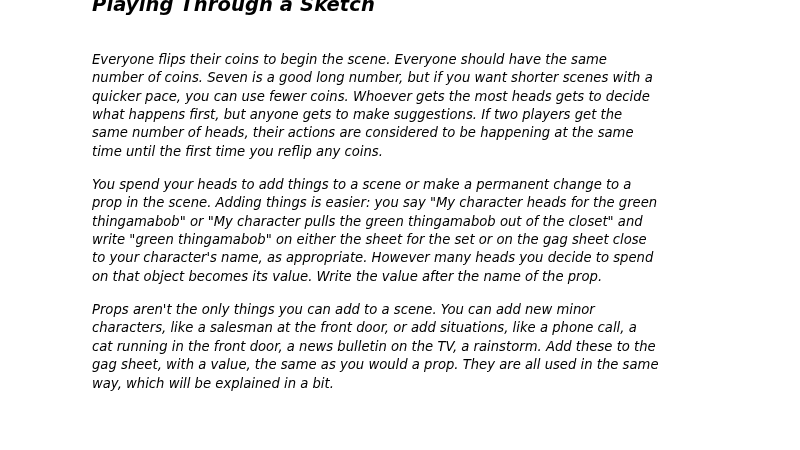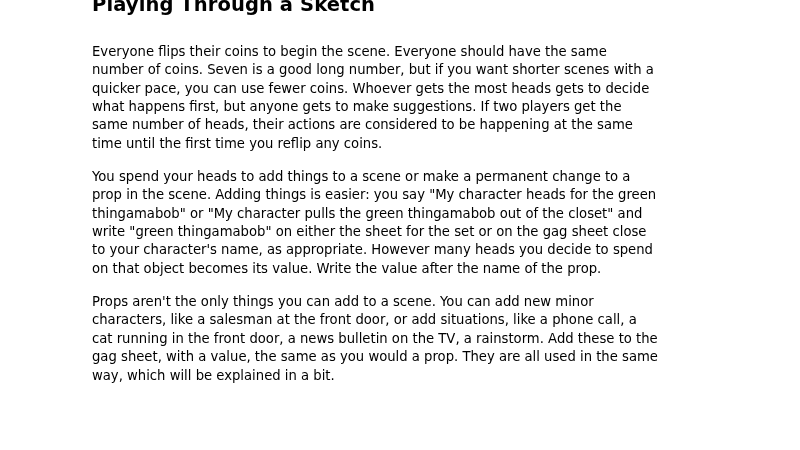--- a/index.html
+++ b/index.html
@@ -11,41 +11,42 @@
     width: 800px;
     height: 450px;
     overflow: hidden;
     font-family: "DejaVu Sans", sans-serif;
     color: #000000;
   }
   .page {
     padding: 0 36px 0 92px;
     box-sizing: border-box;
     width: 695px;
+    font-style: italic;
   }
   .doc-title {
     font-size: 19.5px;
     font-weight: bold;
     letter-spacing: 0.1px;
     margin: 0;
     padding-top: 0;
     position: relative;
     top: -7px;
     color: #000;
   }
   .para {
     font-size: 13.2px;
     line-height: 1.39;
     margin: 0 0 15px 0;
     text-align: left;
     color: #000;
     max-width: 610px;
   }
   .para:first-of-type {
-    margin-top: 20px;
+    margin-top: 28px;
   }
 </style>
 </head>
 <body>
 
 <div class="page">
   <h1 class="doc-title">Playing Through a Sketch</h1>
 
   <p class="para">Everyone flips their coins to begin the scene. Everyone should have the same number of coins. Seven is a good long number, but if you want shorter scenes with a quicker pace, you can use fewer coins. Whoever gets the most heads gets to decide what happens first, but anyone gets to make suggestions. If two players get the same number of heads, their actions are considered to be happening at the same time until the first time you reflip any coins.</p>
   <p class="para">You spend your heads to add things to a scene or make a permanent change to a prop in the scene. Adding things is easier: you say "My character heads for the green thingamabob" or "My character pulls the green thingamabob out of the closet" and write "green thingamabob" on either the sheet for the set or on the gag sheet close to your character's name, as appropriate. However many heads you decide to spend on that object becomes its value. Write the value after the name of the prop.</p>

